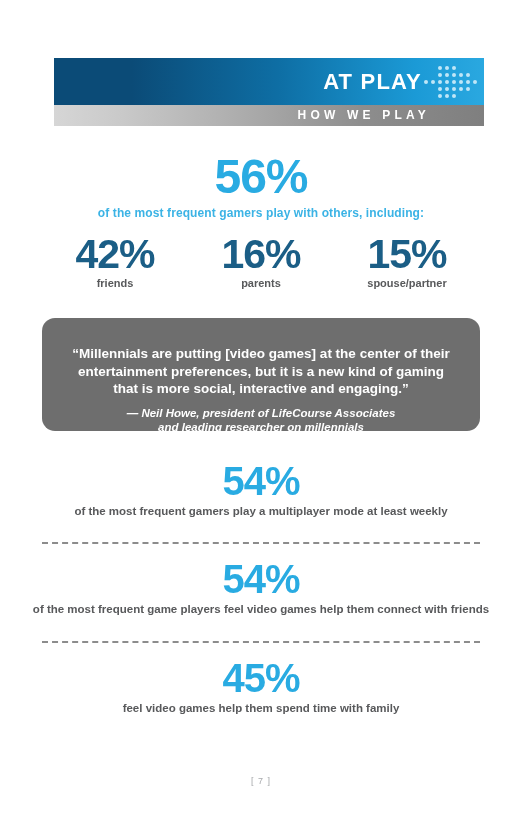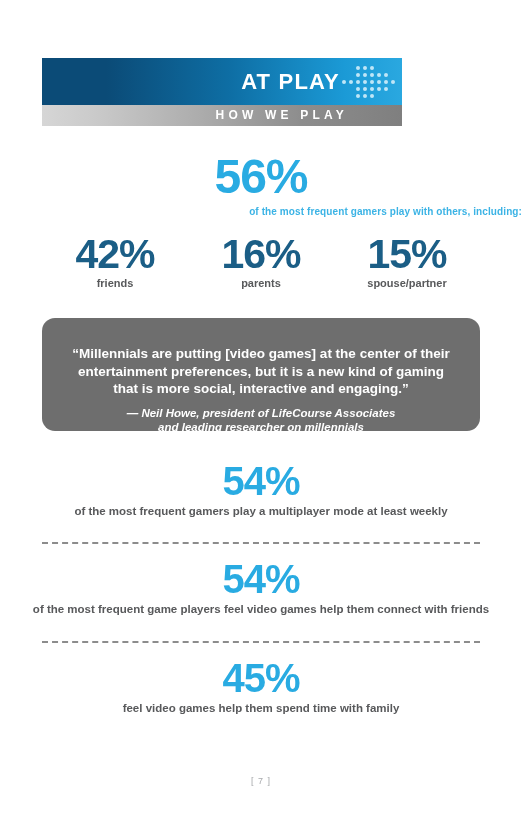--- a/index.html
+++ b/index.html
@@ -19,23 +19,23 @@
     position: absolute;
     left: 0; top: 0;
     width: 522px;
     height: 838px;
     background: #ffffff;
   }
 
   
   .header-wrap {
     position: absolute;
-    left: 42px;
+    left: 54px;
     top: 58px;
-    width: 360px;
+    width: 430px;
   }
   .header-blue {
     position: relative;
     height: 47px;
     background: linear-gradient(to right, #0b4b77 0%, #0b4b77 18%, #0e6ea4 52%, #1b9ad6 84%, #2aa8e0 100%);
     overflow: hidden;
   }
   .header-title {
     position: absolute;
     right: 62px;
@@ -78,25 +78,24 @@
   }
   .hero-number {
     color: #29abe2;
     font-size: 48px;
     font-weight: bold;
     line-height: 50px;
     letter-spacing: -1px;
   }
   .hero-caption {
     color: #3bb3e5;
-    font-size: 10px;
+    font-size: 12px;
     font-weight: bold;
     margin-top: 4px;
     letter-spacing: 0.1px;
-    text-align: right;
   }
 
   
   .stats-row {
     position: absolute;
     left: 42px;
     top: 232px;
     width: 438px;
     display: flex;
     justify-content: space-between;

